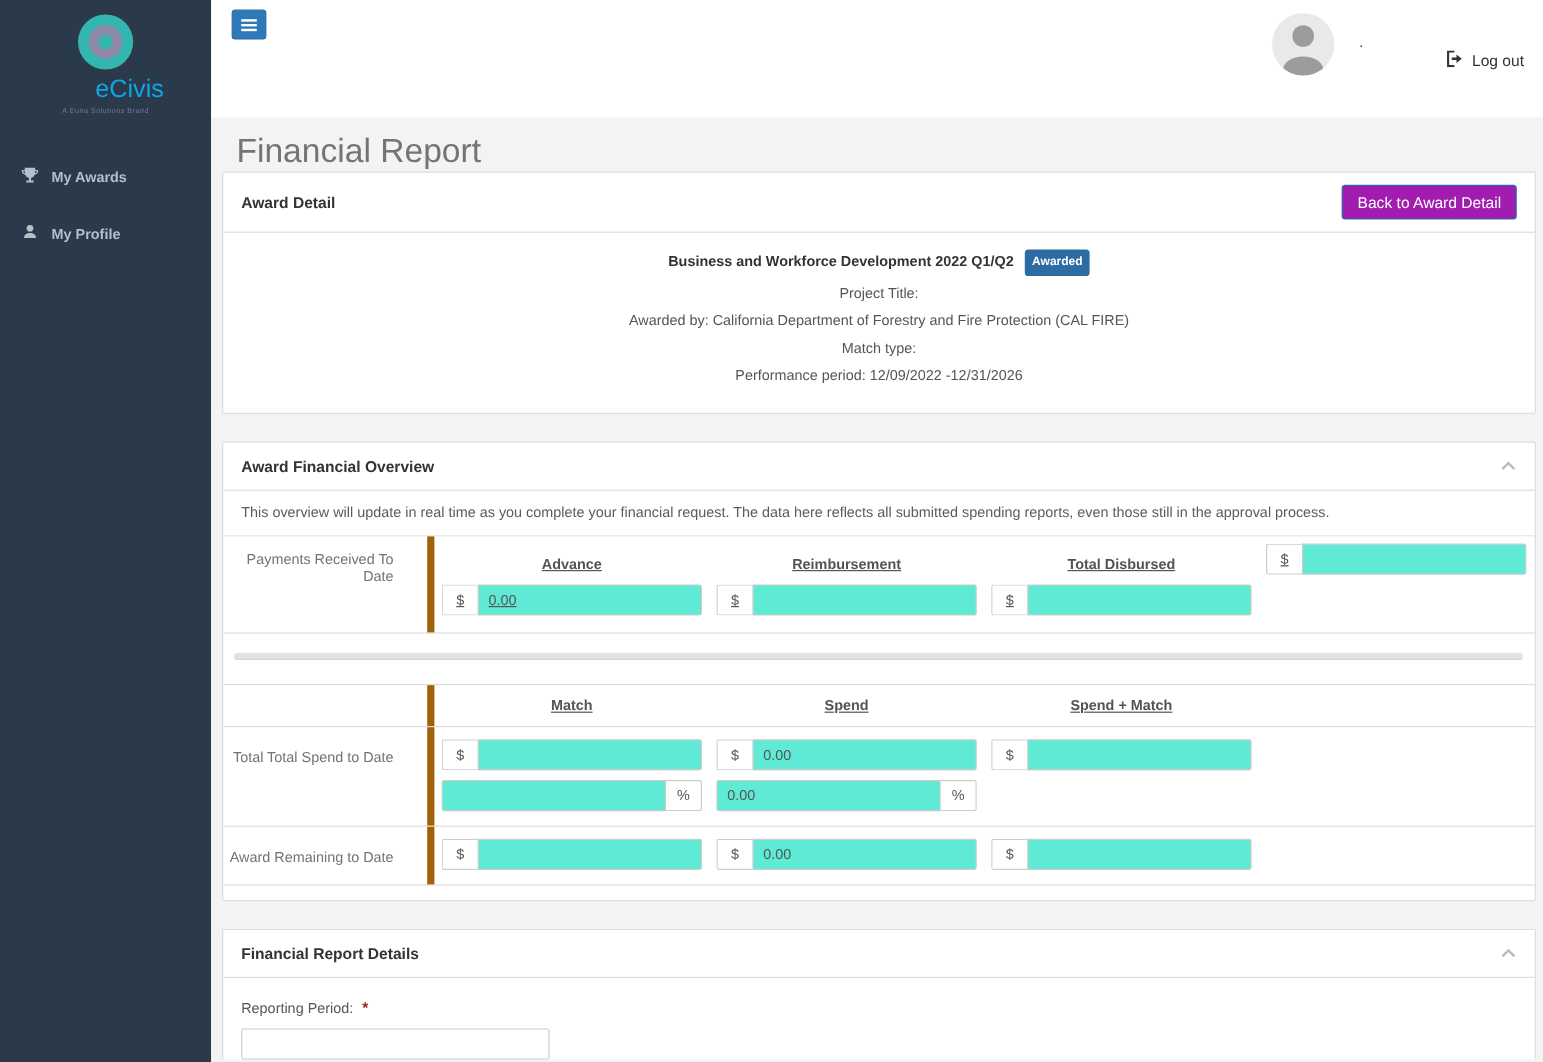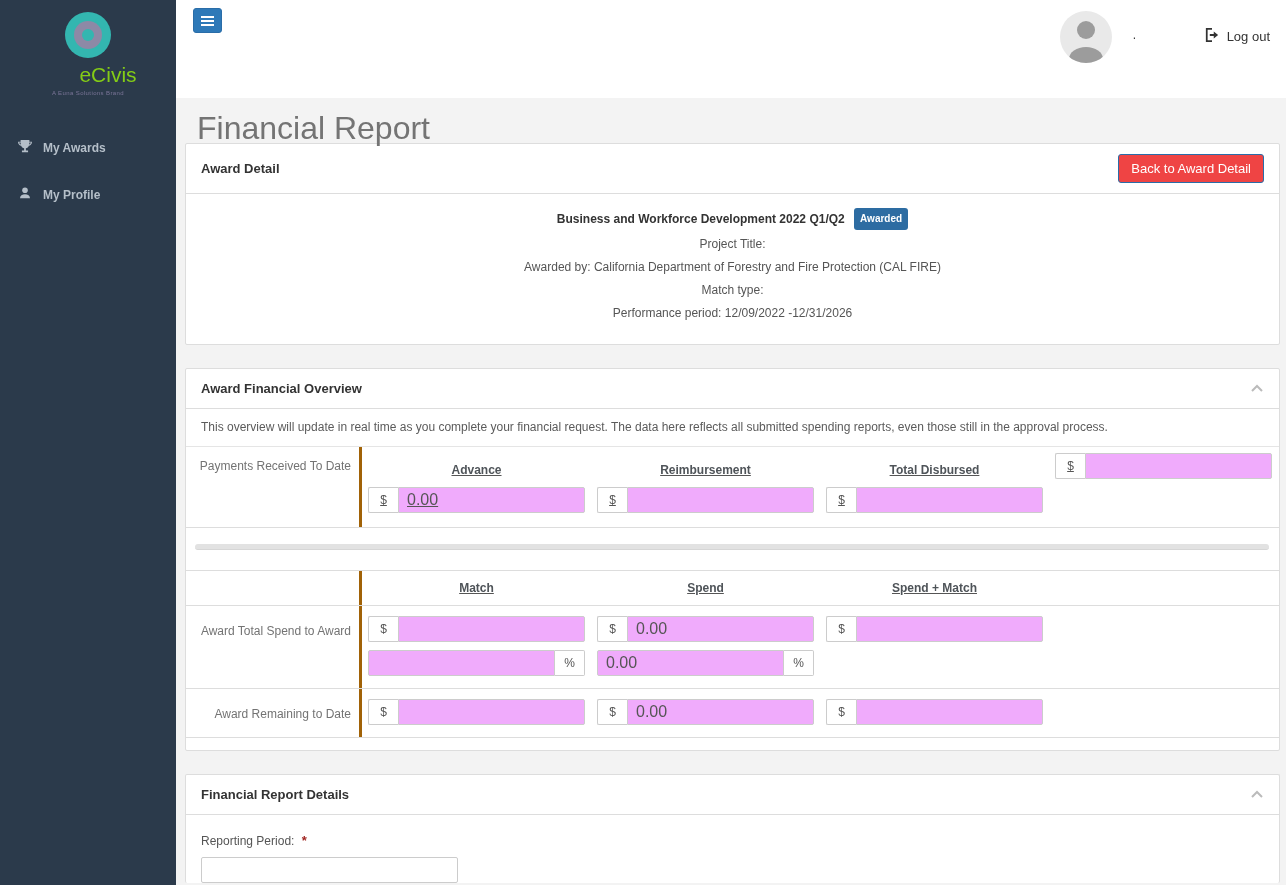--- a/index.html
+++ b/index.html
@@ -12,21 +12,21 @@
   .app { display:flex; width:1286px; height:885px; }
 
   
   .sidebar { width:176px; flex-shrink:0; background:#2b3a4b; }
   .logo-block { padding:12px 0 10px; text-align:center; }
   .logo-mark { position:relative; width:46px; height:46px; margin:0 auto; }
   .logo-outer { position:absolute; inset:0; border-radius:50%; background:#33b6b0; }
   .logo-mid   { position:absolute; inset:9px; border-radius:50%; background:#8d89a6; }
   .logo-core  { position:absolute; inset:17px; border-radius:50%; background:#33b6b0; }
   .logo-notch { position:absolute; width:11px; height:4px; background:#33b6b0; top:9px; right:5px; transform:rotate(45deg); }
-  .logo-text { margin-top:5px; font-size:21px; color:#84cc16;padding-left:40px; }
+  .logo-text { margin-top:5px; font-size:21px; color:#0ea5e9;padding-left:40px; }
   .logo-tagline { margin-top:3px; font-size:6px; letter-spacing:.4px; color:#7b7598; }
   .nav { margin-top:22px; }
   .nav-item { display:flex; align-items:center; gap:11px; padding:11px 18px; margin-bottom:8px;
               font-size:12px; font-weight:700; color:#b5bfc9; cursor:pointer; }
   .nav-item svg { flex-shrink:0; }
 
   
   .main { flex:1; min-width:0; display:flex; flex-direction:column; }
   .topbar { position:relative; height:98px; background:#fff; flex-shrink:0; }
   .hamburger { position:absolute; left:17px; top:8px; width:29px; height:25px;
@@ -34,63 +34,63 @@
                display:flex; align-items:center; justify-content:center; cursor:pointer; }
   .hamburger .bars { width:13px; height:2px; background:#fff;
                      box-shadow:0 -4px 0 #fff, 0 4px 0 #fff; }
   .avatar { position:absolute; right:174px; top:11px; width:52px; height:52px;
             border-radius:50%; background:#e9e9e9; overflow:hidden; }
   .avatar .head { position:absolute; left:17px; top:10px; width:18px; height:18px;
                   border-radius:50%; background:#9c9c9c; }
   .avatar .shoulders { position:absolute; left:9px; bottom:-8px; width:34px; height:24px;
                        border-radius:50% 50% 0 0; background:#9c9c9c; }
   .user-dot { position:absolute; right:150px; top:28px; font-size:12px; color:#333; }
-  .logout { position:absolute; right:16px; top:28px; display:flex; align-items:center; gap:8px;
+  .logout { position:absolute; right:16px; top:42px; display:flex; align-items:center; gap:8px;
             font-size:13px; color:#333; cursor:pointer; }
 
   .body-area { flex:1; background:#f3f3f3; }
   .heading-band { padding:12px 0 0 21px; height:45px; background:#f3f3f3; }
-  .heading-band h1 { margin:0; font-size:32px; font-weight:400; color:#747474; }
+  .heading-band h1 { margin:0; font-size:28px; font-weight:400; color:#747474; }
 
   .content { padding:0 6px 0 9px; }
   .panel { background:#fff; border:1px solid #ddd; border-radius:2px; margin-bottom:23px; }
   .panel-heading { display:flex; align-items:center; justify-content:space-between;
                    padding:10px 15px; border-bottom:1px solid #ddd; min-height:46px; }
   .panel-title { font-size:13px; font-weight:700; color:#333; }
   .chev { cursor:pointer; line-height:0; }
 
-  .btn-primary { background:#ef4444; border:1px solid #2a6da8; color:#fff; font-size:13px;
+  .btn-primary { background:#a21caf; border:1px solid #2a6da8; color:#fff; font-size:13px;
                  padding:6px 12px; border-radius:3px; cursor:pointer;
                  font-family:"Liberation Sans", sans-serif; }
 
   .award-body { padding:14px 15px 16px; font-size:12px; color:#555;text-align:center; }
   .award-body .line { margin-bottom:6px; line-height:17px; }
   .award-name { font-weight:700; color:#333; font-size:12px; }
   .badge-awarded { display:inline-block; margin-left:6px; padding:2px 6px 3px;
                    background:#2d6ca2; color:#fff; font-size:10px; font-weight:700;
                    border-radius:3px; vertical-align:1px; }
 
   .ov-desc { padding:11px 15px 12px; font-size:12px; color:#5b5b5b; border-bottom:1px solid #e5e5e5; }
 
   .ov-row { display:flex; align-items:stretch; }
   .ov-row.bordered { border-bottom:1px solid #ddd; }
-  .ov-label-cell { width:176px; flex-shrink:0; border-right:3px solid #a16207;
-                   text-align:right; padding:12px 8px 0 0; font-size:12px; color:#737373; }
+  .ov-label-cell { width:176px; flex-shrink:0; border-right:6px solid #a16207;
+                   text-align:right; padding:12px 28px 0 0; font-size:12px; color:#737373; }
   .ov-cols { display:flex; flex:1; min-width:0;text-decoration:underline; }
   .ov-col { width:229px; flex-shrink:0; padding:0 6px; }
   .ov-col-head { text-align:center; font-size:12px; font-weight:700; color:#4f5459; padding:10px 0; }
 
   .igroup { display:flex; height:26px; }
   .iaddon { width:30px; flex-shrink:0; border:1px solid #ccc; background:#fff;
             display:flex; align-items:center; justify-content:center;
             font-size:12px; color:#555; }
   .iaddon.left { border-right:0; border-radius:2px 0 0 2px; }
   .iaddon.right { border-left:0; border-radius:0 2px 2px 0; }
-  .iinput { flex:1; min-width:0; border:1px solid #ccc; background:#f0abfc; color:#555;
-            font-size:16px; padding:0 8px; outline:none;
+  .iinput { flex:1; min-width:0; border:1px solid #ccc; background:#5eead4; color:#555;
+            font-size:12px; padding:0 8px; outline:none;
             font-family:"Liberation Sans", sans-serif; }
   .iinput.after-addon { border-radius:0 2px 2px 0; }
   .iinput.before-addon { border-radius:2px 0 0 2px; }
   .pad-b14 { padding-bottom:14px; }
   .pad-t6 { padding-top:6px; }
 
   .divider-bar { height:6px; background:#e2e2e2; border-radius:3px; margin:16px 10px 20px 9px;
                  border-bottom:1px solid #d6d6d6; }
 
   .sp-headrow { display:flex; border-top:1px solid #ddd; border-bottom:1px solid #ddd; }
@@ -246,21 +246,21 @@
               <div class="ov-col">
                   <div class="ov-col-head">Spend</div>
                 </div>
               <div class="ov-col">
                   <div class="ov-col-head">Spend + Match</div>
                 </div>
             </div>
           </div>
 
           <div class="sp-row">
-            <div class="ov-label-cell">Award Total Spend to Award</div>
+            <div class="ov-label-cell">Total Total Spend to Date</div>
             <div class="sp-cells">
               <div class="sp-line">
                 <div class="ov-col">
                   <div class="igroup">
                     <span class="iaddon left">$</span>
                     <input class="iinput after-addon" readonly="" value="" style="">
                   </div>
                 </div>
                 <div class="ov-col">
                   <div class="igroup">

